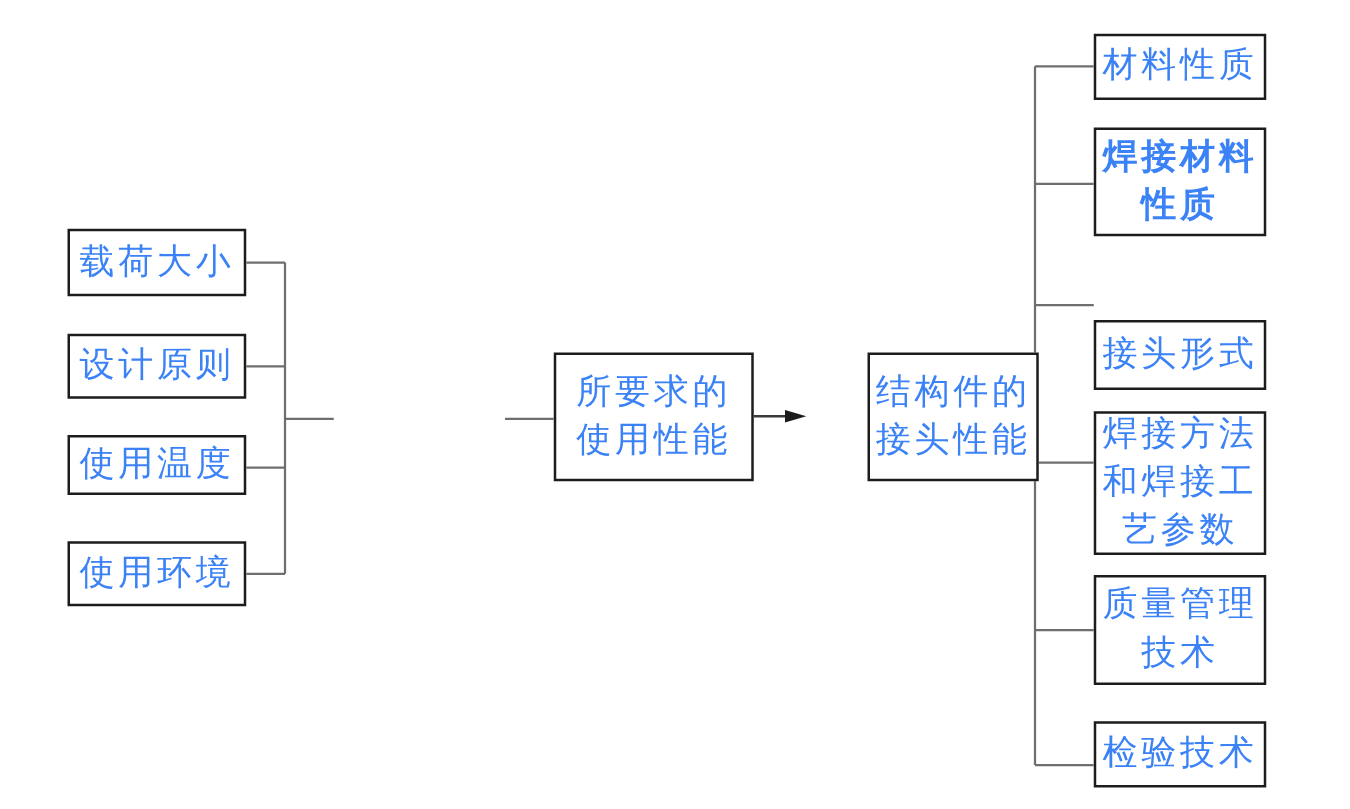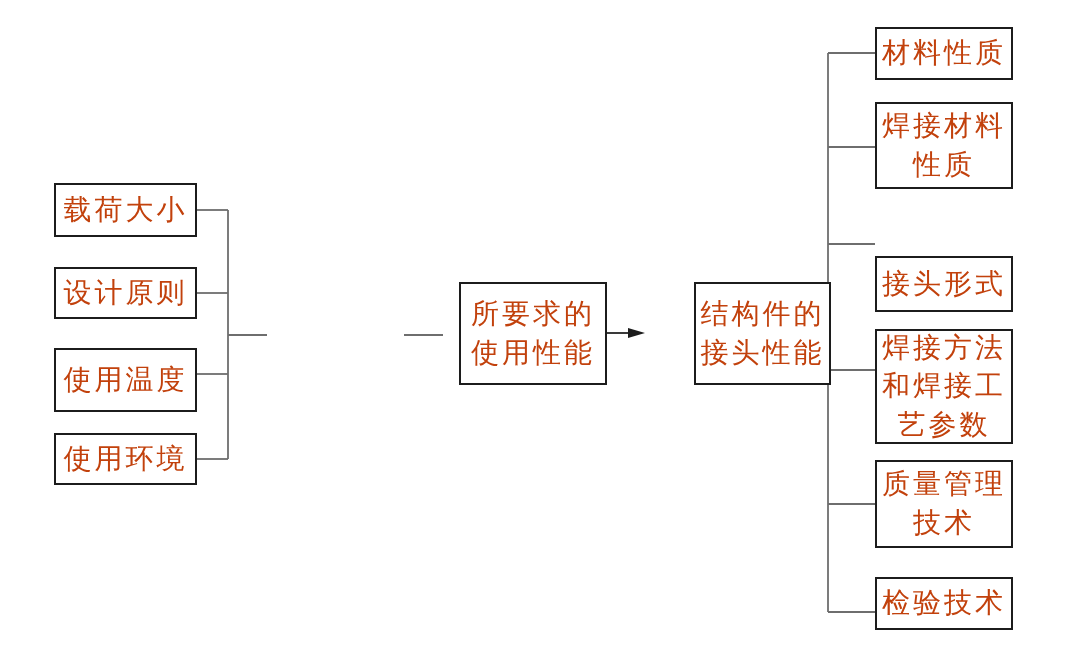--- a/index.html
+++ b/index.html
@@ -20,45 +20,45 @@
     left: 0;
     top: 0;
     width: 1080px;
     height: 647px;
   }
   .box {
     position: absolute;
     box-sizing: border-box;
     border: 2.5px solid #1c1c1c;
     background: #ffffff;
-    color: #c2410c;
+    color: #3b82f6;
     display: flex;
     align-items: center;
     justify-content: center;
     text-align: center;
     font-size: 28px;
     letter-spacing: 3px;
     line-height: 1.38;
     white-space: pre-line;
   }
   
   .bl { left: 54px; width: 143px; }
   .bl1 { top: 183px; height: 54px; }
   .bl2 { top: 267px; height: 52px; }
-  .bl3 { top: 348px; height: 64px; }
+  .bl3 { top: 348px; height: 48px; }
   .bl4 { top: 433px; height: 52px; }
   
   .bc { top: 282px; height: 103px; }
   .bc1 { left: 267px; width: 137px; letter-spacing: 5px; }
-  .bc2 { left: 443px; width: 148px; margin-left: 16px; }
+  .bc2 { left: 443px; width: 160px; }
   .bc3 { left: 646px; width: 137px; margin-left: 48px; }
   
   .br { left: 875px; width: 138px; }
   .br1 { top: 27px;  height: 53px; }
-  .br2 { top: 102px; height: 87px; }
+  .br2 { top: 102px; height: 87px; font-weight: bold; }
   .br3 { top: 216px; height: 56px; margin-top: 40px; }
   .br4 { top: 313px; height: 115px; margin-top: 16px; }
   .br5 { top: 460px; height: 88px; }
   .br6 { top: 577px; height: 53px; }
 </style>
 </head>
 <body>
 
 <div class="canvas">
 

